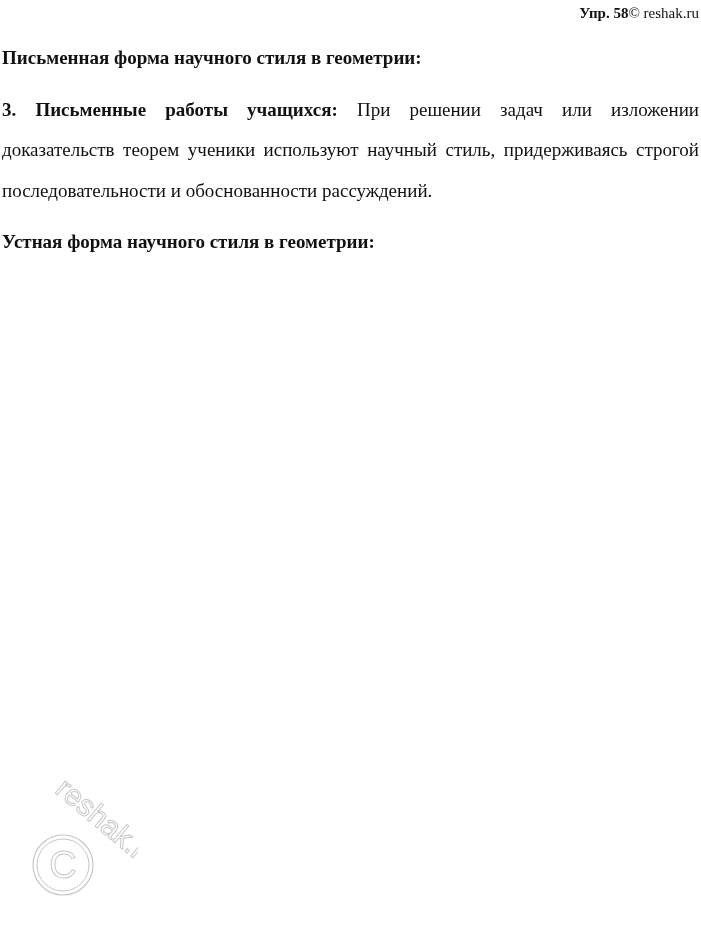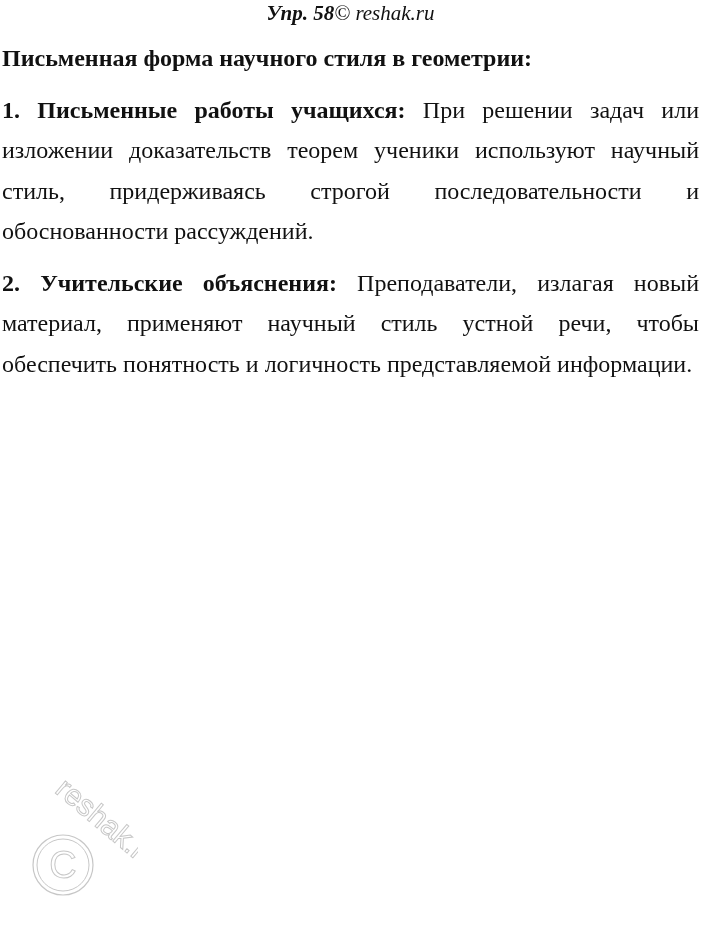--- a/index.html
+++ b/index.html
@@ -22,35 +22,34 @@
       width: 701px;
       height: 935px;
     }
     .header {
       position: absolute;
       left: 2px;
       right: 2px;
       top: 0px;
       height: 30px;
       display: flex;
-      justify-content: center;
+      justify-content: flex-end;
       align-items: flex-start;
-      font-size: 21px;
+      font-size: 15px;
       line-height: 26px;
-      font-style: italic;
     }
     .header .exercise {
       font-weight: bold;
     }
     .content {
       position: absolute;
       left: 2px;
       width: 697px;
       top: 38px;
-      font-size: 24px;
+      font-size: 19px;
       line-height: 40.5px;
     }
     .para {
       margin: 0 0 11px 0;
       text-align: justify;
       text-align-last: auto;
     }
     .para.heading {
       font-weight: bold;
       text-align: left;
@@ -80,25 +79,25 @@
     <span class="exercise">Упр. 58</span>
     <span class="copyright">© reshak.ru</span>
   </div>
 
   <div class="content">
 
     <p class="para heading">Письменная форма научного стиля в геометрии:</p>
 
 
 
-    <p class="para"><b>1. Письменные работы учащихся:</b><span> При решении задач или изложении доказательств теорем ученики используют научный стиль, придерживаясь строгой последовательности и обоснованности рассуждений.</span></p>
+    <p class="para"><b>3. Письменные работы учащихся:</b><span> При решении задач или изложении доказательств теорем ученики используют научный стиль, придерживаясь строгой последовательности и обоснованности рассуждений.</span></p>
+
+    <p class="para heading">Устная форма научного стиля в геометрии:</p>
 
 
-
-    <p class="para"><b>2. Учительские объяснения:</b><span> Преподаватели, излагая новый материал, применяют научный стиль устной речи, чтобы обеспечить понятность и логичность представляемой информации.</span></p>
 
 
   </div>
 
   <svg class="watermark" viewBox="0 0 120 130" xmlns="http://www.w3.org/2000/svg">
     <circle cx="45" cy="90" r="30" fill="none" stroke="#999" stroke-width="1.2"></circle>
     <circle cx="45" cy="90" r="26" fill="none" stroke="#999" stroke-width="1"></circle>
     <text x="45" y="103" text-anchor="middle" font-size="38" fill="none" stroke="#999" stroke-width="1" font-family="Liberation Sans, sans-serif">C</text>
     <text x="20" y="40" font-size="30" fill="none" stroke="#999" stroke-width="1" font-family="Liberation Sans, sans-serif" transform="rotate(40 60 50)">reshak.ru</text>
   </svg>

